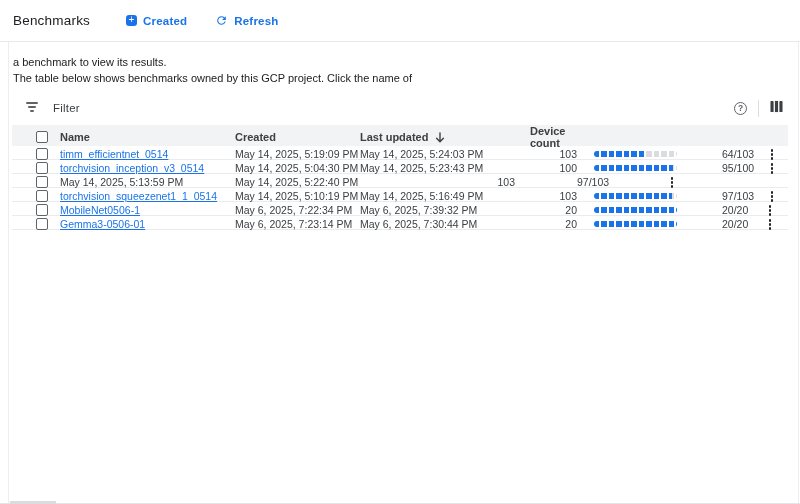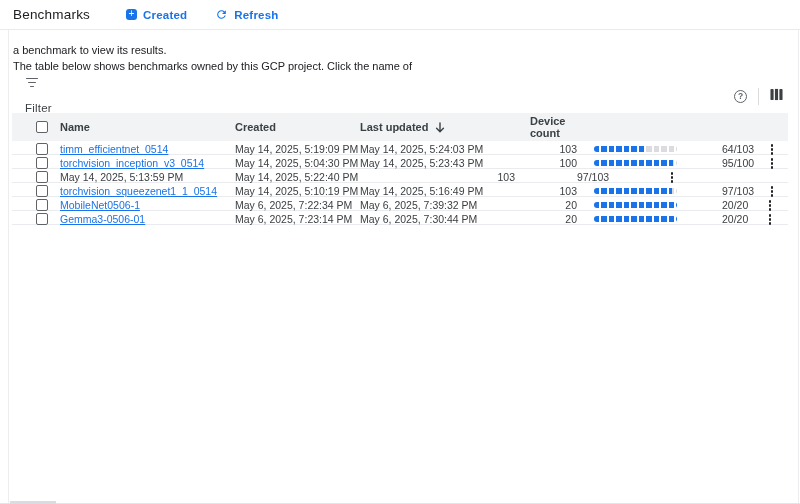--- a/index.html
+++ b/index.html
@@ -11,21 +11,21 @@
     position: relative;
     overflow: hidden;
   }
   .left-rule { position:absolute; left:8px; top:0; bottom:0; width:1px; background:#ededf0; }
   .right-rule { position:absolute; right:1px; top:0; bottom:0; width:1px; background:#ededf0; }
   .bottom-rule { position:absolute; left:0; right:0; bottom:0; height:1px; background:#e4e4e8; }
   .bottom-chip { position:absolute; left:10px; bottom:0; width:46px; height:3px; background:#dcdce0; }
 
   
   .topbar {
-    height: 30px;
+    height: 42px;
     display: flex;
     align-items: center;
     padding-left: 13px;
     border-bottom: 1px solid #e8eaed;
     position: relative; z-index: 2; background:#fff;
   }
   .page-title { font-size: 13.5px; color: #202124; letter-spacing: .2px; }
   .topbar-actions { display: flex; align-items: center; margin-left: 36px; gap: 28px; }
   .tb-btn {
     display: flex; align-items: center; gap: 6px;
@@ -42,21 +42,21 @@
 
   
   .description { margin: 12px 0 0 13px; font-size: 11px; line-height: 16px; color: #202124; }
 
   
   .toolbar {
     margin-top: 9px; height: 26px;
     display: flex; align-items: center; justify-content: space-between;
     padding: 0 17px 0 25px;
   }
-  .filter-box { display: flex; align-items: flex-start; gap: 15px; cursor: pointer; flex-direction: column; }
+  .filter-box { display: flex; align-items: flex-start; gap: 15px; cursor: pointer; }
   .filter-icon { display: flex; flex-direction: column; align-items: center; gap: 2.5px; width: 13px; }
   .filter-icon i { display: block; height: 1.5px; background: #5f6368; border-radius: 1px; }
   .filter-icon i:nth-child(1) { width: 12px; }
   .filter-icon i:nth-child(2) { width: 8px; }
   .filter-icon i:nth-child(3) { width: 4px; }
   .filter-label { font-size: 11.5px; color: #3c4043; letter-spacing: .2px; }
   .toolbar-right { display: flex; align-items: center; gap: 11px; }
   .help-icon {
     width: 13px; height: 13px; border: 1.3px solid #5f6368; border-radius: 50%;
     color: #5f6368; font-size: 8.5px; font-weight: 700; line-height: 10.5px;
@@ -66,21 +66,21 @@
   .columns-icon { cursor: pointer; display: block; }
 
   
   .table { margin: 4px 12px 0 12px; }
   .tr {
     display: grid;
     grid-template-columns: 48px 175px 125px 170px 62px 1fr 36px;
     align-items: center;
   }
   .thead {
-    background: #f1f3f4; height: 28px;
+    background: #f1f3f4; height: 21px;
     font-size: 11px; font-weight: 700; color: #3c4043;
   }
   .row { height: 14px; border-bottom: 1px solid #e9ebee; font-size: 10.5px; color: #3c4043; }
   .cell-cb { padding-left: 24px; display: flex; align-items: center; }
   .checkbox {
     width: 12px; height: 12px; border: 1.6px solid #5f6368; border-radius: 2px;
     background: #fff; cursor: pointer;
   }
   .th-updated { display: flex; align-items: flex-end; gap: 7px; cursor: pointer; }
   .sort-icon svg { display: block; }

